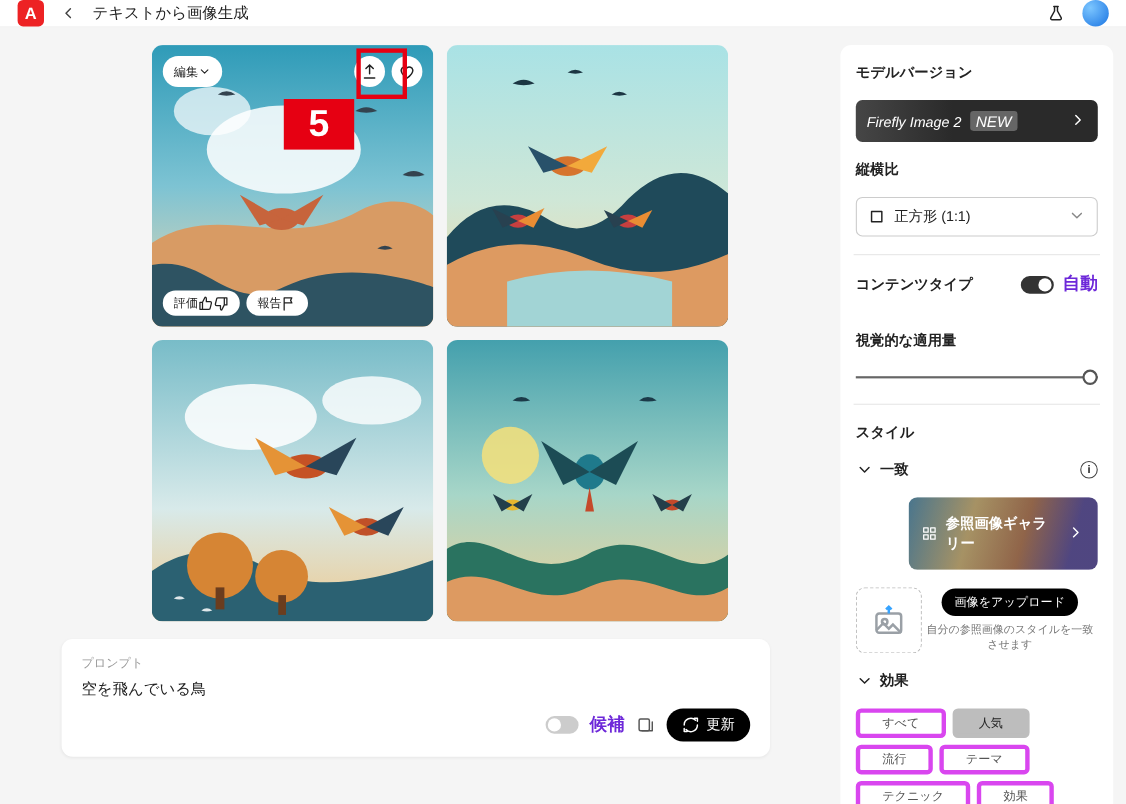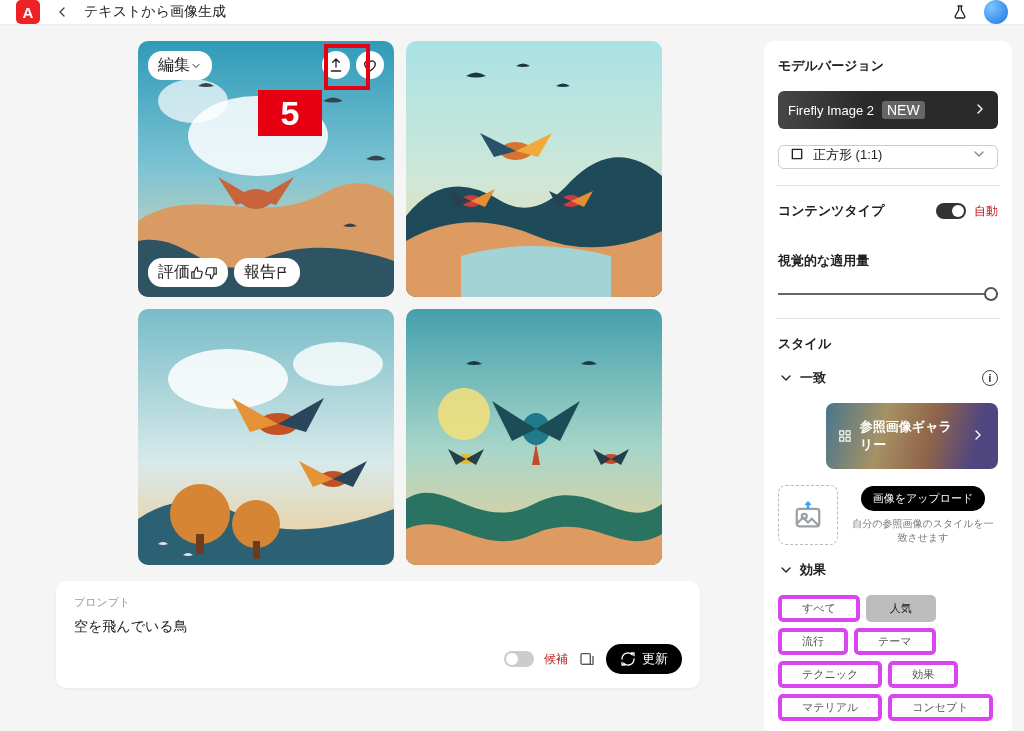--- a/index.html
+++ b/index.html
@@ -41,44 +41,44 @@
 .body {
   flex: 1; display: flex; gap: 20px;
   padding: 16px 12px 12px 12px;
 }
 .main-col { flex: 1; display:flex; flex-direction:column; gap:16px; padding-left: 44px; }
 
 .grid { display:grid; grid-template-columns: repeat(2, 256px); grid-auto-rows: 256px; gap: 12px; justify-content:center; }
 .tile { width:256px; height:256px; border-radius: 10px; position:relative; overflow:hidden; }
 .tile svg { width:100%; height:100%; display:block; }
 .overlay-top { position:absolute; top:10px; left:10px; right:10px; display:flex; gap:6px; }
-.chip { background:#fff; border-radius: 14px; font-size:16px; padding:4px 10px; display:flex; align-items:center; gap:0; color:#222; cursor:pointer; }
+.chip { background:#fff; border-radius: 14px; font-size:11px; padding:4px 10px; display:flex; align-items:center; gap:0; color:#222; cursor:pointer; }
 .circle-btn { width:28px; height:28px; border-radius:50%; background:#fff; display:flex; align-items:center; justify-content:center; cursor:pointer; }
 .overlay-bot { position:absolute; bottom:10px; left:10px; display:flex; gap:6px;align-items:center; }
 .red-callout { position:absolute; border:4px solid #e60012; pointer-events:none; }
 .red-num { position:absolute; background:#e60012; color:#fff; font-weight:700; display:flex; align-items:center; justify-content:center; pointer-events:none; }
 
 .prompt-bar { background:#fff; border-radius: 10px; padding:14px 18px 14px 18px; display:flex; flex-direction:column; gap:8px; margin: 0 44px 0 0; box-shadow:0 1px 3px rgba(0,0,0,.06); }
 .prompt-label { font-size:11px; color:#999; }
 .prompt-text { font-size:14px; color:#222; }
 .prompt-row2 { display:flex; gap:10px; align-items:center; justify-content:flex-end; }
 .toggle { width:30px; height:16px; background:#ccc; border-radius:8px; position:relative; cursor:pointer; }
 .toggle::after { content:""; position:absolute; width:12px; height:12px; border-radius:50%; background:#fff; top:2px; left:2px; }
 .toggle.on { background:#333; }
 .toggle.on::after { left:auto; right:2px; }
 .mini-icon { width:18px; height:18px; display:flex; align-items:center; justify-content:center; color:#555; }
 .update-btn { background:#000; color:#fff; border-radius:18px; padding:6px 14px; display:flex; align-items:center; gap:6px; font-size:13px; cursor:pointer; }
 
 .panel { width: 248px; background:#fff; border-radius: 10px; padding: 16px 14px; display:flex; flex-direction:column; gap:16px; font-size:13px; overflow:hidden; }
 .sec-title { font-weight:700; font-size:13px; }
 .model-sel { height:38px; border-radius:6px; display:flex; align-items:center; padding:0 10px; color:#fff; font-size:13px; gap:8px; cursor:pointer;
-  background: linear-gradient(90deg,#464646,#2a2a2a 40%); }
+  background: linear-gradient(90deg,#464646,#2a2a2a 40%); font-style: italic; }
 .model-sel .new { font-size:14px; background:#666; padding:1px 5px; border-radius:3px; }
 .model-sel .chev { margin-left:auto; }
-.aspect-sel { height:24px; border:1px solid #ccc; border-radius:6px; display:flex; padding:0 10px; gap:8px; cursor:pointer; }
+.aspect-sel { height:36px; border:1px solid #ccc; border-radius:6px; display:flex; align-items:center; padding:0 10px; gap:8px; cursor:pointer; }
 .aspect-sel .chev { margin-left:auto; color:#888; }
 .line-hr { height:1px; background:#e7e7e7; margin:0 -2px; }
 .row-head { display:flex; align-items:center; gap:8px; }
 .row-head .sp { flex:1; }
 .content-row { display:flex; gap:8px; }
 .ct-card { width:100px; height:34px; border-radius:6px; display:flex; align-items:center; gap:6px; padding:0 8px; cursor:pointer; }
 .ct-card .sw { width:24px; height:24px; border-radius:4px; }
 .ct-card.photo { border:1px solid #ddd; }
 .ct-card.photo .sw { background: radial-gradient(circle at 40% 40%, #ffb347, #ff7b00); }
 .ct-card.art { border:2px solid #000; font-weight:600; position:relative; }
@@ -90,31 +90,31 @@
 .accordion-head { display:flex; align-items:center; gap:6px; font-size:13px; font-weight:700; cursor:pointer; }
 .info { margin-left:auto; width:16px; height:16px; border:1.5px solid #444; border-radius:50%; display:flex; align-items:center; justify-content:center; font-size:10px; }
 .gallery-card { height:66px; border-radius:8px; display:flex; align-items:center; padding:11px 12px; color:#fff; gap:8px; cursor:pointer; font-size:13px; font-weight:600;
   background-image:
     linear-gradient(rgba(0,0,0,.35),rgba(0,0,0,.35)),
     linear-gradient(105deg,#70b4d9,#ffe09a 33%,#dd9a70 60%, #7a6bc5 85%);
   background-size:cover;
   margin-left:48px;
 }
 .gallery-card .chev { margin-left:auto; }
-.upload-row { display:flex; gap:10px; align-items:center; }
+.upload-row { display:flex; align-items:center; }
 .upload-box { width:60px; height:60px; border:1.5px dashed #bbb; border-radius:8px; display:flex; align-items:center; justify-content:center; cursor:pointer; }
 .upload-col { flex:1; display:flex; flex-direction:column; gap:6px; align-items:center; }
 .upload-btn { background:#000; color:#fff; border-radius:18px; font-size:11px; padding:5px 12px; cursor:pointer; }
 .upload-hint { font-size:10px; color:#777; text-align:center; line-height:1.4; }
 .tag-row { display:flex; flex-wrap:wrap; gap:6px; }
 .tag { border:4px solid #d946ef; border-radius:5px; font-size:11px; padding:2px 20px; cursor:pointer; color:#555; }
 .tag.sel { background:#bdbdbd; color:#222; border-color:#bdbdbd; }
 
 svg.ico { width:16px; height:16px; stroke:currentColor; fill:none; stroke-width:2; stroke-linecap:round; stroke-linejoin:round; }
-.small-label { font-size:12px; color:#b91c1c; }
+.small-label { font-size:16px; color:#6d28d9;font-weight:bold; }
 </style>
 </head>
 <body>
 
 <div class="header">
   <div class="logo">A</div>
   <div class="back">
     <svg class="ico" viewBox="0 0 24 24">
         <path d="M15 6l-6 6 6 6"></path>
       </svg>
@@ -338,20 +338,21 @@
     <div class="sec-title">モデルバージョン</div>
     <div class="model-sel">
       <span>Firefly Image 2</span>
       <span class="new">NEW</span>
       <span class="chev">
         <svg class="ico" style="stroke:#fff" viewBox="0 0 24 24">
             <path d="M9 6l6 6-6 6"></path>
           </svg></span>
     </div>
 
+    <div class="sec-title">縦横比</div>
     <div class="aspect-sel">
       <svg class="ico" viewBox="0 0 24 24">
           <rect x="5" y="5" width="14" height="14"></rect>
         </svg>
       <span>正方形 (1:1)</span>
       <span class="chev">
         <svg class="ico" viewBox="0 0 24 24">
             <path d="M6 9l6 6 6-6"></path>
           </svg></span>
     </div>

